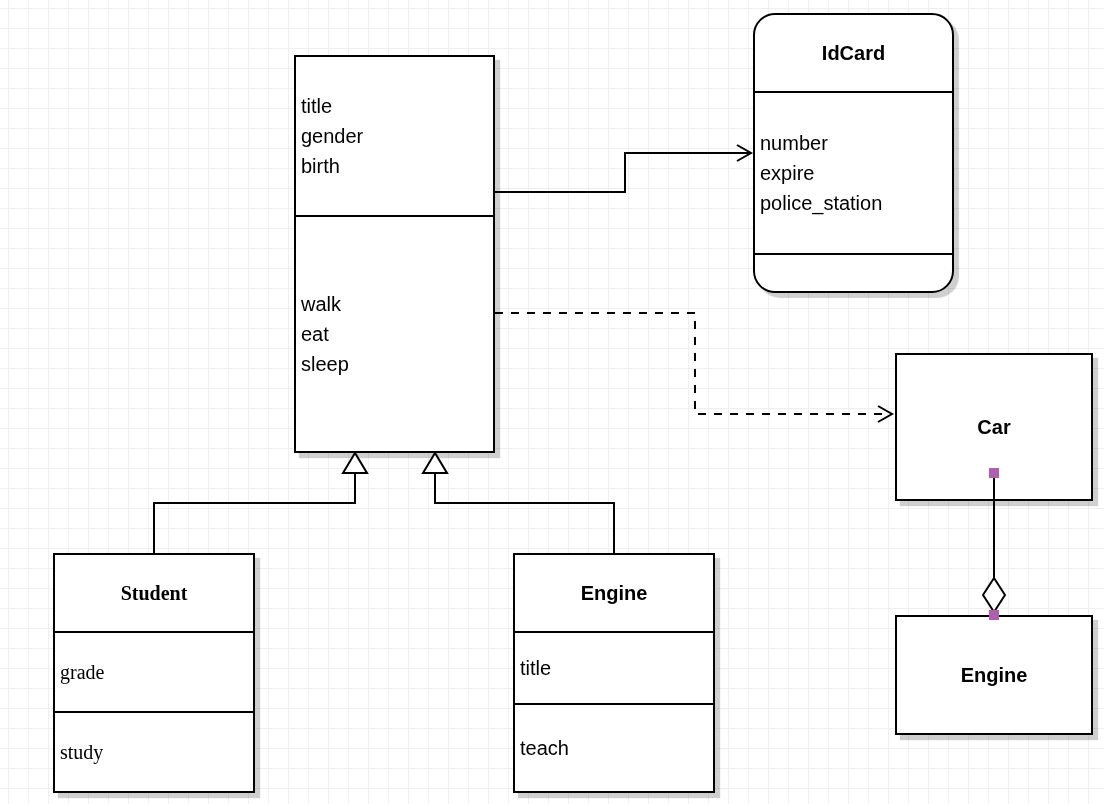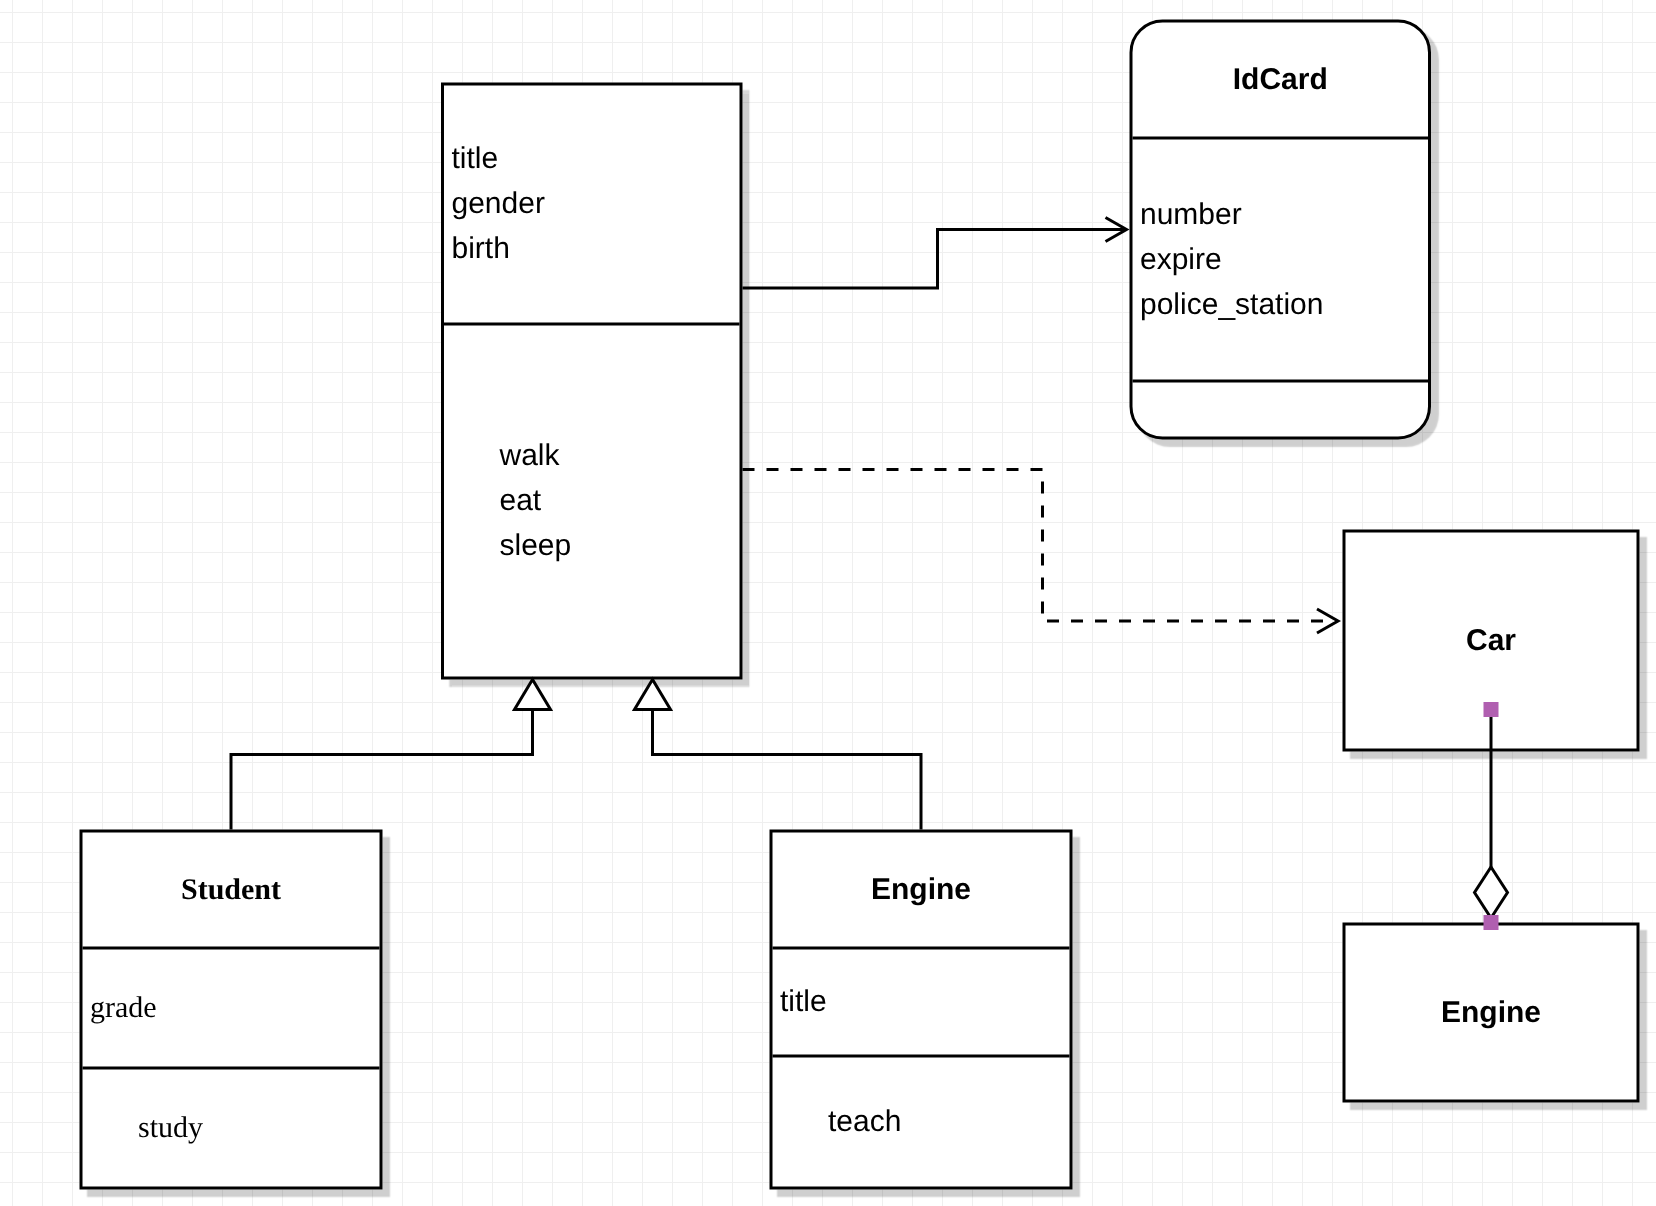--- a/index.html
+++ b/index.html
@@ -47,21 +47,20 @@
     box-sizing: border-box;
     display: flex;
     flex-direction: column;
     justify-content: center;
     border-bottom: 2px solid #000000;
     flex: 0 0 auto;
   }
   .uml-section.last {
     border-bottom: none;
     flex: 1 1 auto;
-    padding-left: 32px;
   }
   .member {
     font-size: 20px;
     line-height: 30px;
     padding-left: 5px;
     white-space: nowrap;
   }
   #edges {
     position: absolute;
     left: 0; top: 0;

